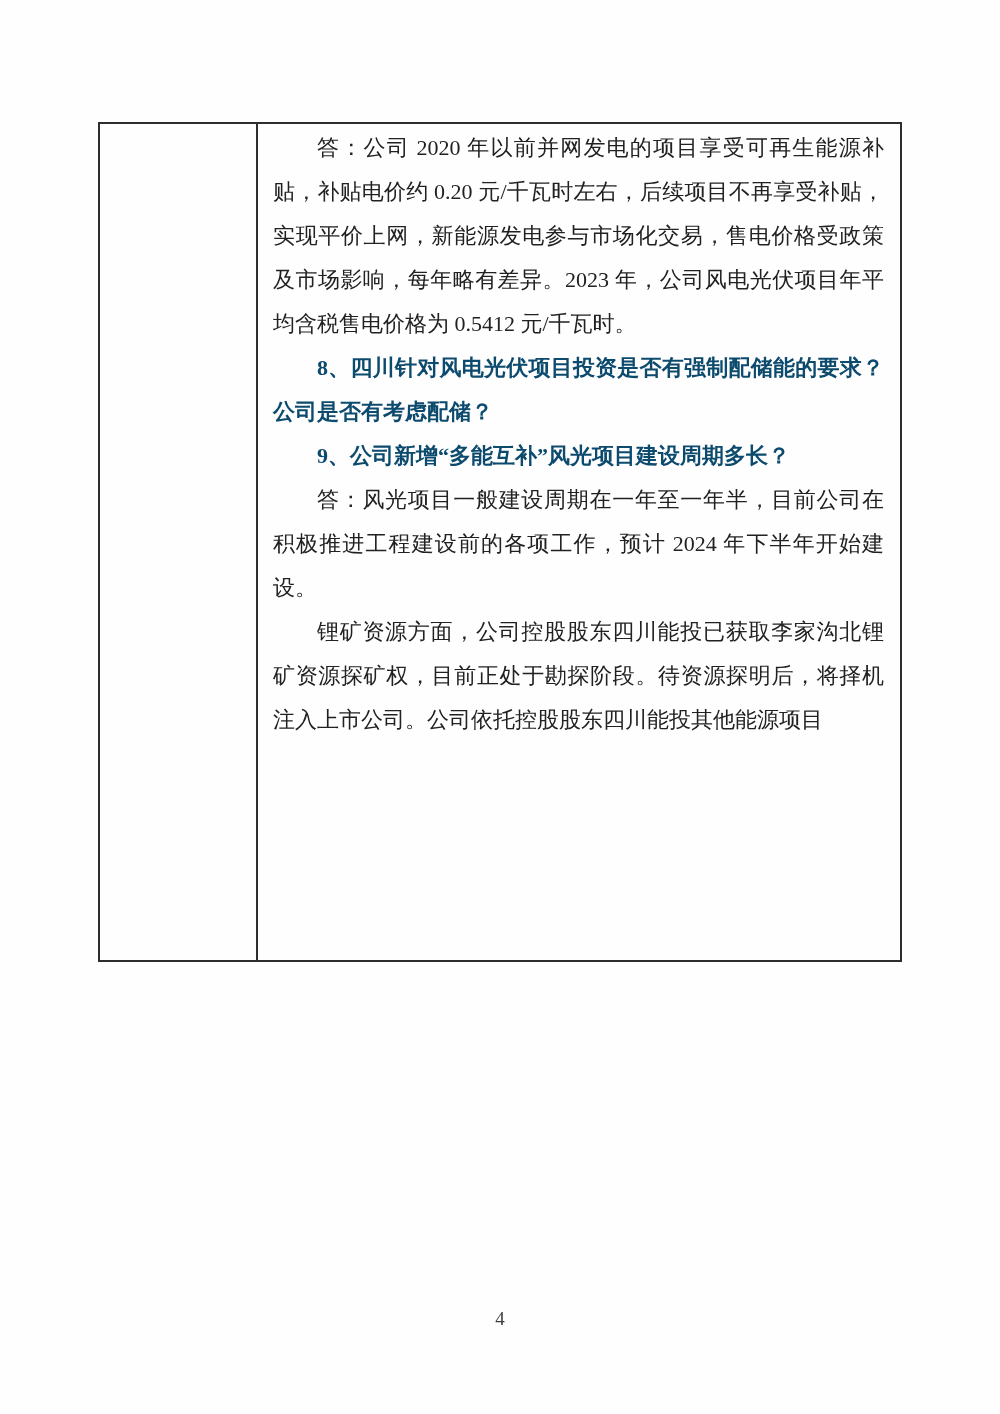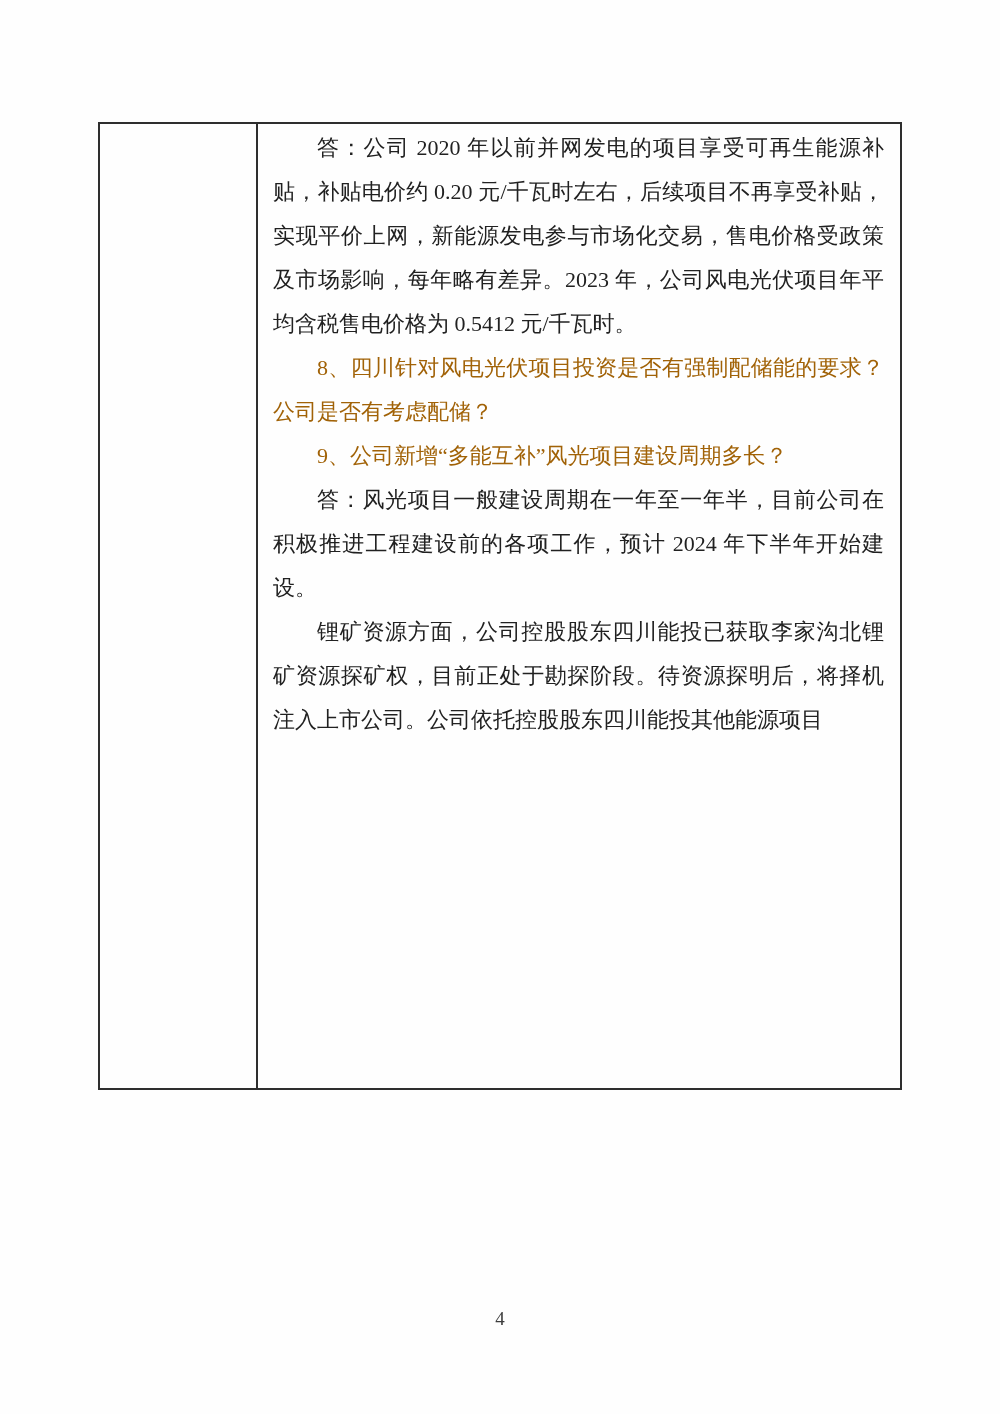--- a/index.html
+++ b/index.html
@@ -19,21 +19,21 @@
     width: 1000px;
     height: 1414px;
     background: #fefefe;
   }
 
   .doc-table {
     position: absolute;
     left: 98px;
     top: 122px;
     width: 804px;
-    height: 968px;
+    height: 840px;
     border: 2px solid #2e2e2e;
     display: flex;
     background: #fefefe;
   }
 
   .cell-left {
     width: 158px;
     border-right: 2px solid #2e2e2e;
     flex: none;
   }
@@ -47,22 +47,22 @@
   .cell-right p {
     font-size: 22px;
     line-height: 44px;
     color: #212121;
     text-indent: 2em;
     text-align: justify;
     text-justify: inter-ideograph;
   }
 
   .cell-right p.question {
-    font-weight: 400;
-    color: #a16207;
+    font-weight: 700;
+    color: #0c4a6e;
   }
 
   .cell-right p.gap-before {
     margin-top: 11px;
   }
 
   .page-footer {
     position: absolute;
     left: 0;
     top: 1308px;

